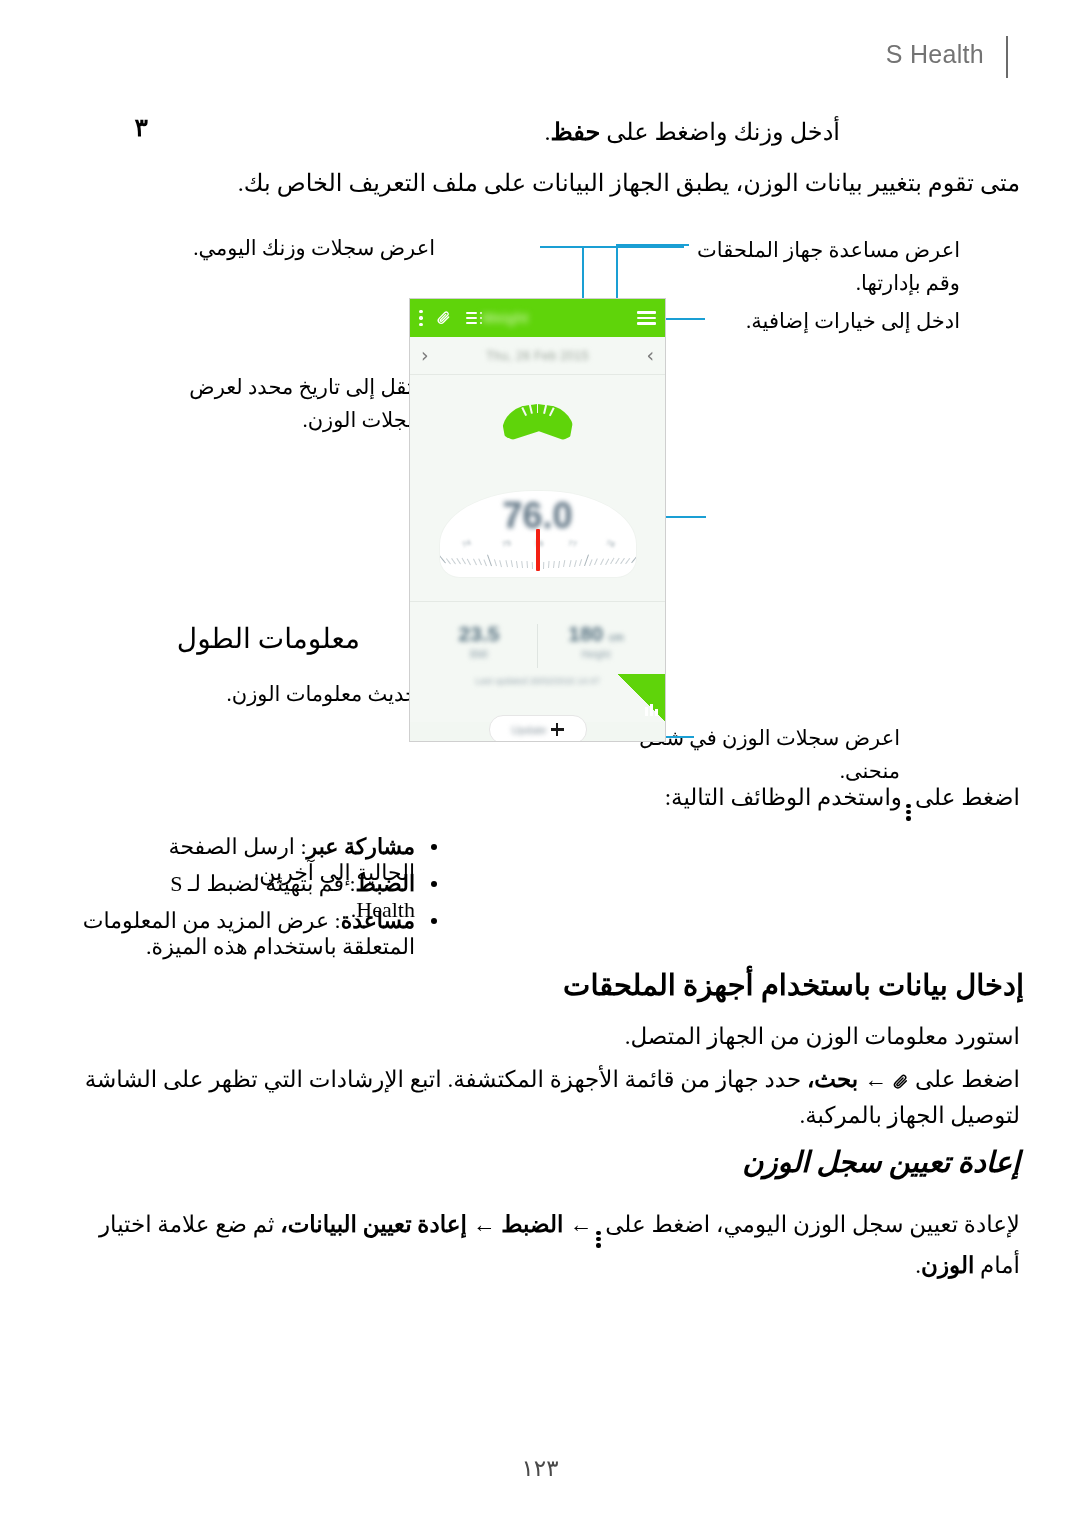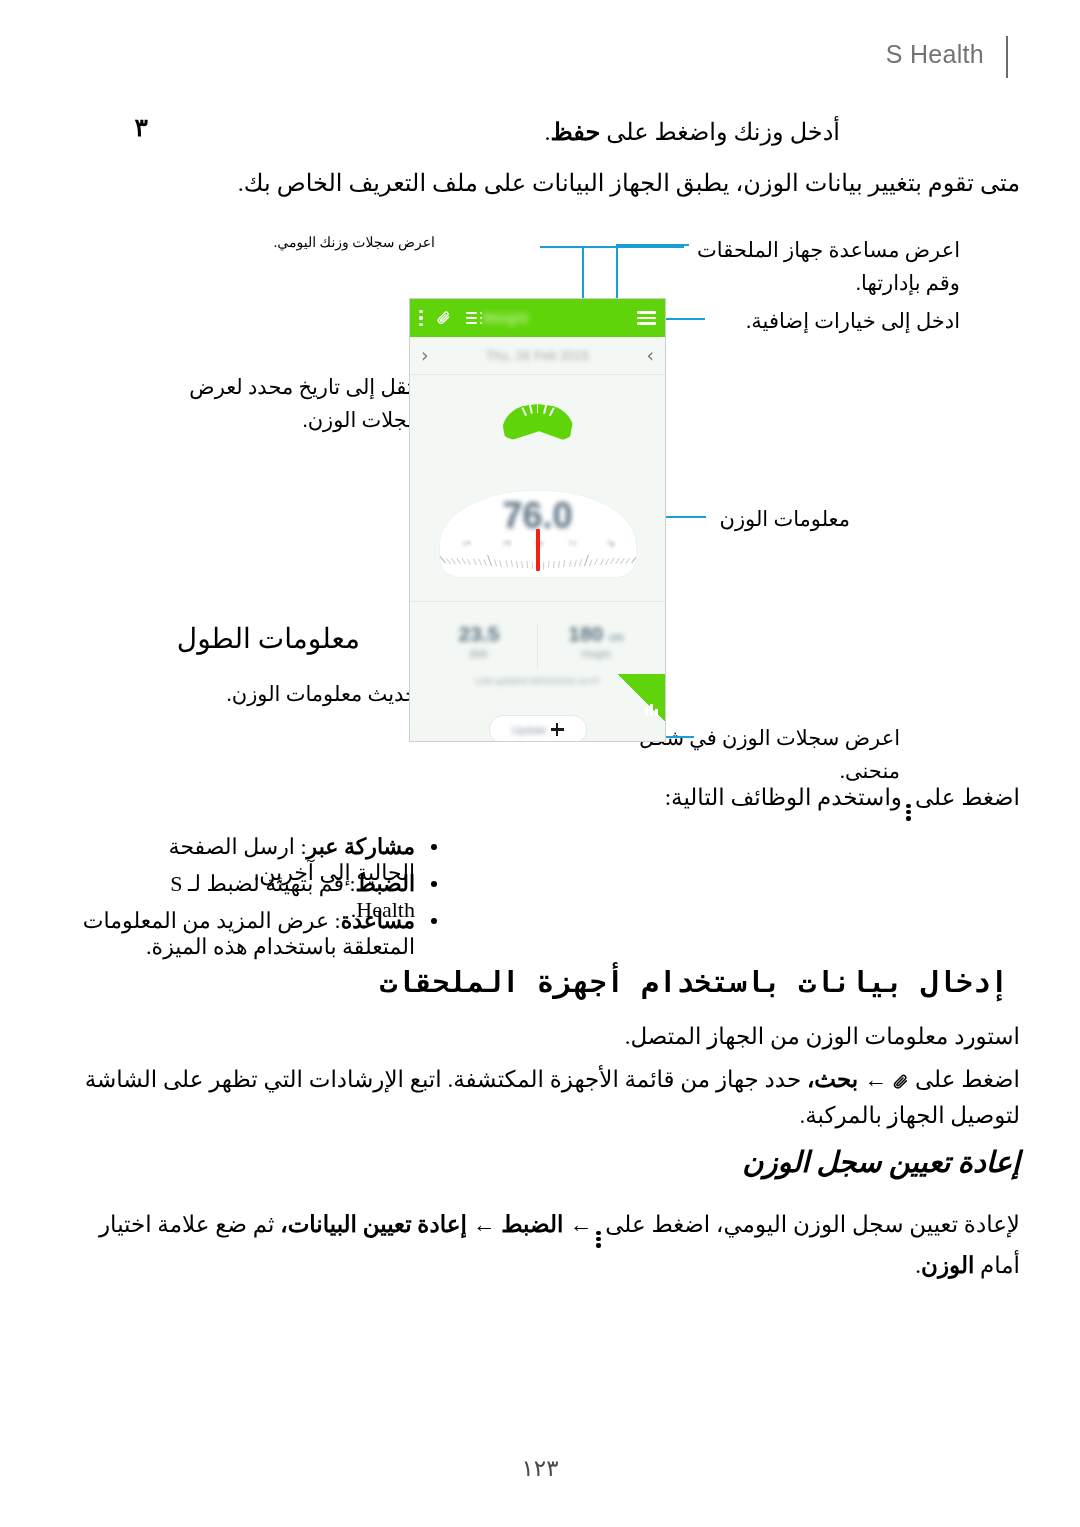--- a/index.html
+++ b/index.html
@@ -287,42 +287,41 @@
   <div class="runhead">
     <div class="runhead-rule"></div>
     <div class="runhead-title">S Health</div>
   </div>
 
   <div class="step-num" style="top:113px; right:932px;">٣</div>
   <div class="txt" style="top:114px; right:240px; width:690px; font-size:24px;"><span>أدخل وزنك واضغط على </span><span class="b">حفظ</span><span>.</span></div>
 
   <div class="txt" style="top:165px; right:60px; width:960px; font-size:24px;">متى تقوم بتغيير بيانات الوزن، يطبق الجهاز البيانات على ملف التعريف الخاص بك.</div>
 
-  <div class="txt" style="top:232px; right:645px; width:290px; font-size:14px;">اعرض سجلات وزنك اليومي.</div>
+  <div class="txt" style="top:232px; right:645px; width:290px; font-size:21px;">اعرض سجلات وزنك اليومي.</div>
   <div class="ln lnh" style="top:246px; left:540px; width:144px;"></div>
   <div class="ln lnv" style="top:246px; left:582px; height:64px;"></div>
 
   <div class="txt" style="top:371px; right:655px; width:290px; font-size:21px;">انتقل إلى تاريخ محدد لعرض سجلات الوزن.</div>
   <div class="ln lnh" style="top:384px; left:540px; width:106px;"></div>
   <div class="ln lnv" style="top:362px; left:538px; height:24px;"></div>
 
   <div class="txt" style="top:617px; right:720px; width:230px; font-size:28px;">معلومات الطول</div>
   <div class="ln lnh" style="top:631px; left:409px; width:83px;"></div>
 
   <div class="txt" style="top:678px; right:620px; width:330px; font-size:21px;">قم بتحديث معلومات الوزن.</div>
   <div class="ln lnh" style="top:691px; left:409px; width:107px;"></div>
 
   <div class="txt" style="top:234px; right:120px; width:280px; font-size:21px;">اعرض مساعدة جهاز الملحقات وقم بإدارتها.</div>
   <div class="ln lnh" style="top:244px; left:616px; width:73px;"></div>
   <div class="ln lnv" style="top:244px; left:616px; height:72px;"></div>
 
   <div class="txt" style="top:305px; right:120px; width:280px; font-size:21px;">ادخل إلى خيارات إضافية.</div>
   <div class="ln lnh" style="top:318px; left:657px; width:48px;"></div>
 
-  <div class="txt" style="top:503px; right:230px; width:270px; font-size:21px;">معلومات الوزن</div>
   <div class="ln lnh" style="top:516px; left:666px; width:40px;"></div>
 
   <div class="txt" style="top:722px; right:180px; width:320px; font-size:21px;">اعرض سجلات الوزن في شكل منحنى.</div>
   <div class="ln lnh" style="top:736px; left:660px; width:34px;"></div>
 
   <div class="phone">
 
     <div class="appbar">
       <div class="hamb">
           <i></i>
@@ -468,21 +467,21 @@
   </div>
   <div class="bullet" style="top:871px; right:665px; width:300px;">
     <span class="dot"></span>
     <span class="b">الضبط</span><span>: قم بتهيئة لضبط لـ S Health.</span>
   </div>
   <div class="bullet" style="top:908px; right:665px; width:340px;">
     <span class="dot"></span>
     <span class="b">مساعدة</span><span>: عرض المزيد من المعلومات المتعلقة باستخدام هذه الميزة.</span>
   </div>
 
-  <div class="txt b" style="top:963px; right:72px; width:960px; font-size:29px;font-family:Liberation Mono, monospace;">إدخال بيانات باستخدام أجهزة الملحقات</div>
+  <div class="txt b" style="top:963px; right:56px; width:960px; font-size:29px;">إدخال بيانات باستخدام أجهزة الملحقات</div>
   <div class="txt" style="top:1019px; right:60px; width:960px; font-size:23px;">استورد معلومات الوزن من الجهاز المتصل.</div>
 
   <div class="txt" style="top:1062px; right:60px; width:960px; font-size:23px;"><span>اضغط على</span><span class="gl-clip"><svg viewBox="0 0 24 24" width="22" height="18" fill="none" stroke="#000" stroke-width="2" stroke-linecap="round">
           <path d="M19 10.5 10.8 18.7a4.3 4.3 0 0 1-6.1-6.1l8.7-8.7a2.9 2.9 0 0 1 4.1 4.1l-8.6 8.6a1.5 1.5 0 0 1-2.1-2.1l7.9-7.9"></path>
         </svg></span><span>←</span> <span class="b">بحث،</span> <span>حدد جهاز من قائمة الأجهزة المكتشفة. اتبع الإرشادات التي تظهر على الشاشة لتوصيل الجهاز بالمركبة.</span></div>
 
   <div class="txt b" style="top:1140px; right:60px; width:960px; font-size:29px;font-style:italic;">إعادة تعيين سجل الوزن</div>
 
   <div class="txt" style="top:1207px; right:60px; width:960px; font-size:23px;"><span>لإعادة تعيين سجل الوزن اليومي، اضغط على</span><span class="gl-more">
         <i></i>

